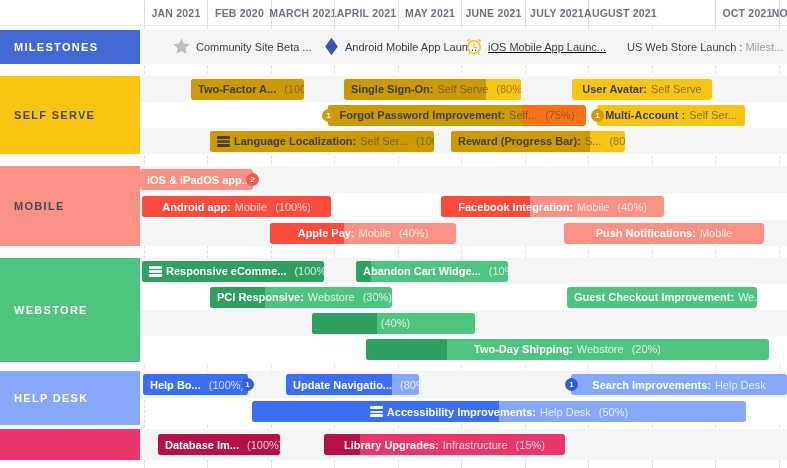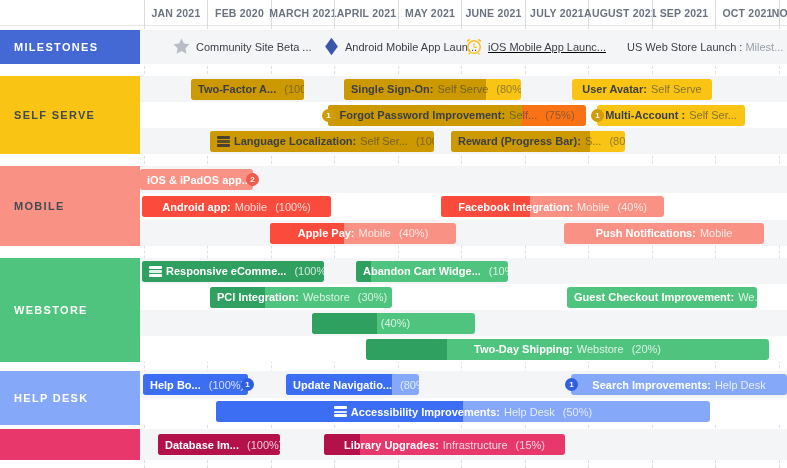--- a/index.html
+++ b/index.html
@@ -119,23 +119,20 @@
         <span>MAY 2021</span>
       </div>
       <div class="month-cell" style="left: 461px; width: 64px;">
         <span>JUNE 2021</span>
       </div>
       <div class="month-cell" style="left: 525px; width: 63px;">
         <span>JULY 2021</span>
       </div>
       <div class="month-cell" style="left: 588px; width: 64px;">
         <span>AUGUST 2021</span>
-      </div>
-      <div class="month-cell" style="left: 652px; width: 63px;">
-        <span>SEP 2021</span>
       </div>
       <div class="month-cell" style="left: 715px; width: 64px;">
         <span>OCT 2021</span>
       </div>
       <div class="month-cell" style="left: 779px; width: 8px;">
         <span>NOV</span>
       </div>
     </div>
 
   <div id="grid-lines">
@@ -326,21 +323,21 @@
               <div class="bar-text">
                 <span class="t-name">Abandon Cart Widge...</span>
                 <span class="t-pct">(10%)</span>
               </div>
             </div>
           </div>
           <div class="row plain" style="top: 26px; height: 26px;">
             <div class="bar light-fg" style="left: 70px; width: 182px; top: 2.5px; background: rgb(79, 196, 126);">
               <div class="fill" style="width: 30%; background: rgb(47, 160, 96);"></div>
               <div class="bar-text">
-                <span class="t-name">PCI Integration:</span>
+                <span class="t-name">PCI Responsive:</span>
                 <span class="t-meta"> Webstore</span>
                 <span class="t-pct">(30%)</span>
               </div>
             </div>
             <div class="bar light-fg" style="left: 427px; width: 190px; top: 2.5px; background: rgb(79, 196, 126);">
               <div class="fill" style="width: 0%; background: rgb(47, 160, 96);"></div>
               <div class="bar-text">
                 <span class="t-name">Guest Checkout Improvement:</span>
                 <span class="t-meta"> We...</span>
               </div>
@@ -387,21 +384,21 @@
             </div>
             <div class="bar light-fg" style="left: 431px; width: 216px; top: 3px; background: rgb(133, 168, 248);">
               <div class="fill" style="width: 0%; background: rgb(59, 110, 243);"></div>
               <div class="bar-text">
                 <span class="t-name">Search Improvements:</span>
                 <span class="t-meta"> Help Desk</span>
               </div>
             </div>
             <div class="badge" style="background: rgb(47, 95, 224); top: 7px; left: 425px;">1</div>
           </div>
-          <div class="row plain" style="top: 27px; height: 27px;">
+          <div class="row plain" style="top: 27px; height: 27px; margin-left: 36px;">
             <div class="bar light-fg" style="left: 76px; width: 494px; top: 3px; background: rgb(133, 168, 248);">
               <div class="fill" style="width: 50%; background: rgb(59, 110, 243);"></div>
               <div class="bar-text">
                 <span class="bar-icon" style="color: rgb(255, 255, 255);">
                   <i></i>
                   <i></i>
                   <i></i>
                 </span>
                 <span class="t-name">Accessibility Improvements:</span>
                 <span class="t-meta"> Help Desk</span>

